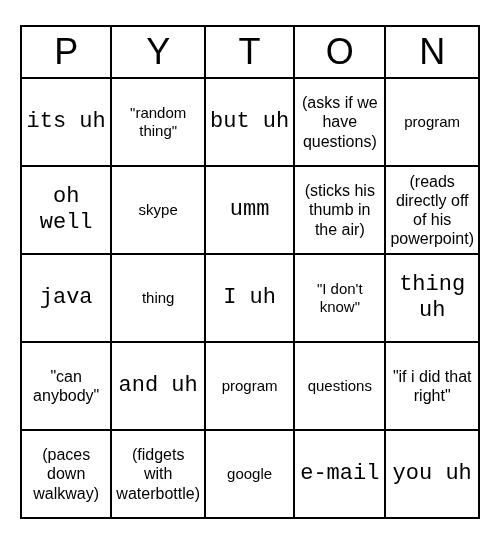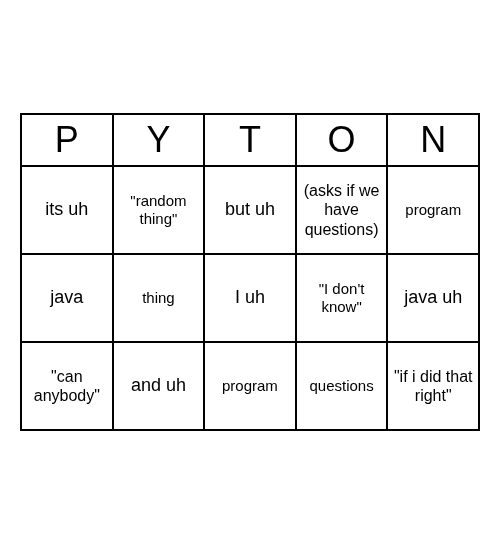--- a/index.html
+++ b/index.html
@@ -27,21 +27,22 @@
     .bingo-card td {
       border: 2px solid #000;
       width: 92px;
       height: 88px;
       text-align: center;
       vertical-align: middle;
       padding: 4px;
       line-height: 1.2;
     }
     .large-text {
-      font-size: 18px;
+      font-size: 22px;
+      font-family: Liberation Mono, monospace;
     }
     .medium-text {
       font-size: 15px;
     }
     .small-text {
       font-size: 16px;
     }
   </style>
 </head>
 <body>
@@ -58,27 +59,41 @@
   </thead>
   <tbody>
   <tr>
         <td class="large-text">its uh</td>
         <td class="medium-text">"random thing"</td>
         <td class="large-text">but uh</td>
         <td class="small-text">(asks if we have questions)</td>
         <td class="medium-text">program</td>
       </tr>
       <tr>
+        <td class="large-text">oh well</td>
+        <td class="medium-text">skype</td>
+        <td class="large-text">umm</td>
+        <td class="small-text">(sticks his thumb in the air)</td>
+        <td class="small-text">(reads directly off of his powerpoint)</td>
+      </tr>
+      <tr>
         <td class="large-text">java</td>
         <td class="medium-text">thing</td>
         <td class="large-text">I uh</td>
         <td class="medium-text">"I don't know"</td>
-        <td class="large-text">java uh</td>
+        <td class="large-text">thing uh</td>
       </tr>
       <tr>
         <td class="small-text">"can anybody"</td>
         <td class="large-text">and uh</td>
         <td class="medium-text">program</td>
         <td class="medium-text">questions</td>
         <td class="small-text">"if i did that right"</td>
       </tr>
+      <tr>
+        <td class="small-text">(paces down walkway)</td>
+        <td class="small-text">(fidgets with waterbottle)</td>
+        <td class="medium-text">google</td>
+        <td class="large-text">e-mail</td>
+        <td class="large-text">you uh</td>
+      </tr>
     </tbody>
 </table>
 
 </body></html>

